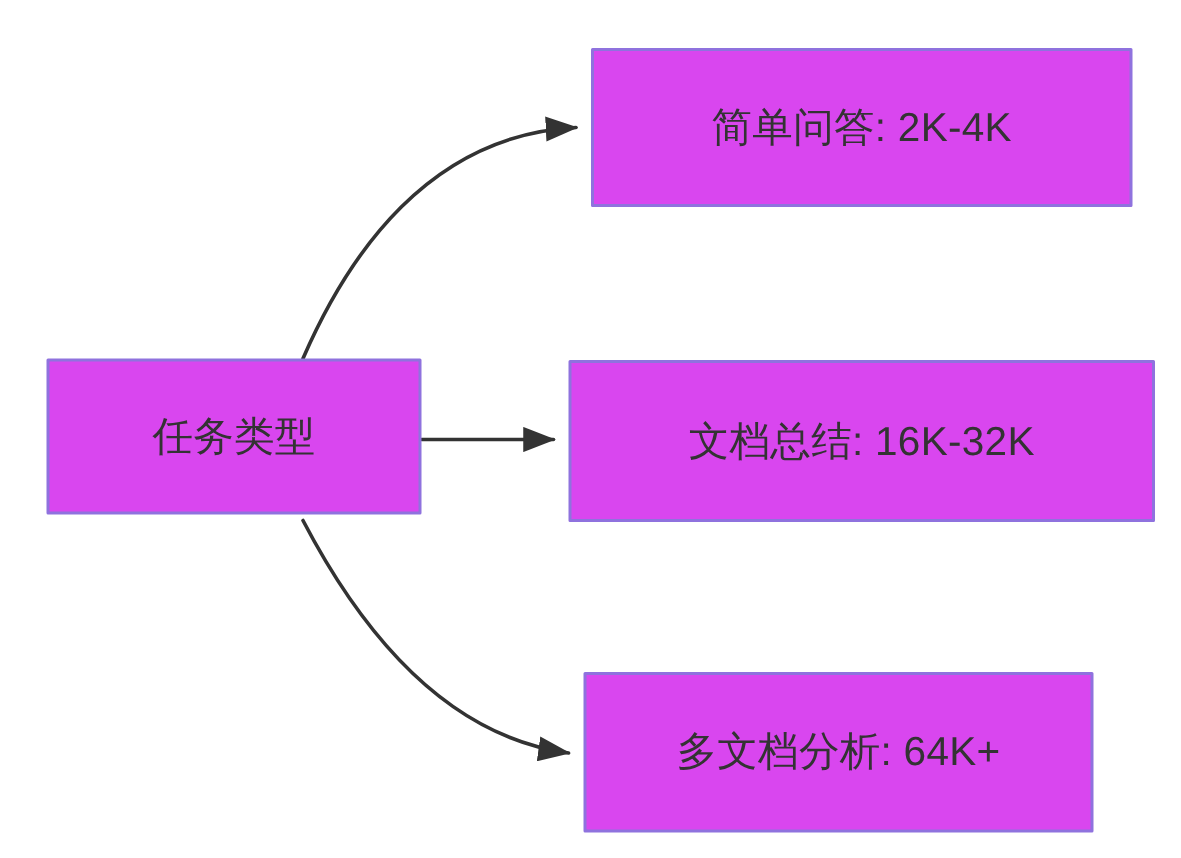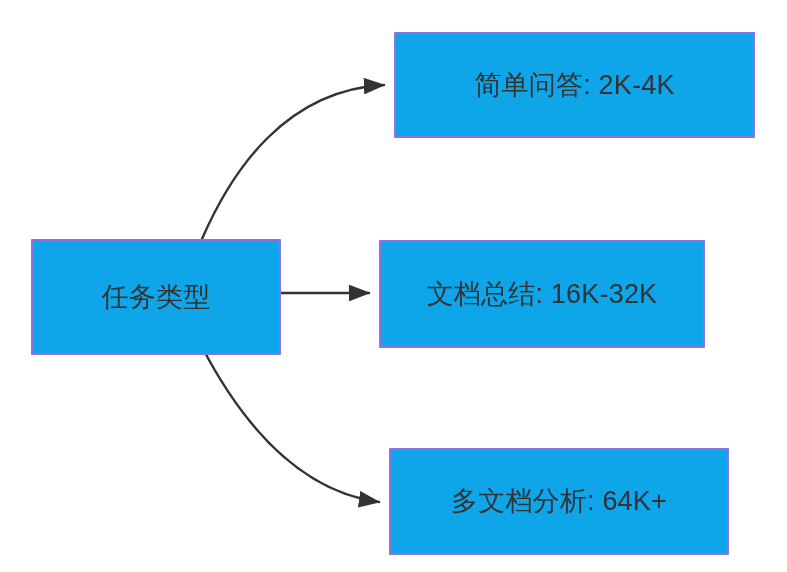--- a/index.html
+++ b/index.html
@@ -27,37 +27,37 @@
     width: 787px;
     height: 572px;
     pointer-events: none;
   }
   .node {
     position: absolute;
     box-sizing: border-box;
     display: flex;
     align-items: center;
     justify-content: center;
-    background: #0ea5e9;
+    background: #d946ef;
     border: 2px solid #8f72de;
     border-radius: 1px;
   }
   .node-label {
     color: #333333;
     font-size: 27px;
     line-height: 1.2;
     font-weight: 400;
     letter-spacing: 0.2px;
     white-space: nowrap;
     text-align: center;
   }
   
-  #node-root      { left: 31px;  top: 239px; width: 250px; height: 116px; align-items: center; }
+  #node-root      { left: 31px;  top: 239px; width: 250px; height: 104px; align-items: center; }
   #node-simple-qa { left: 394px; top: 32px;  width: 361px; height: 106px; }
-  #node-doc-sum   { left: 379px; top: 240px; width: 326px; height: 108px; }
+  #node-doc-sum   { left: 379px; top: 240px; width: 391px; height: 108px; }
   #node-multi-doc { left: 389px; top: 448px; width: 340px; height: 107px; }
 </style>
 </head>
 <body>
 
 <div id="diagram-canvas">
 
   <svg id="edge-layer" viewBox="0 0 787 572" width="787" height="572" xmlns="http://www.w3.org/2000/svg">
     <defs>
       <marker id="arrowhead" markerWidth="9" markerHeight="7" refX="8.4" refY="3.5" orient="auto" markerUnits="strokeWidth">

